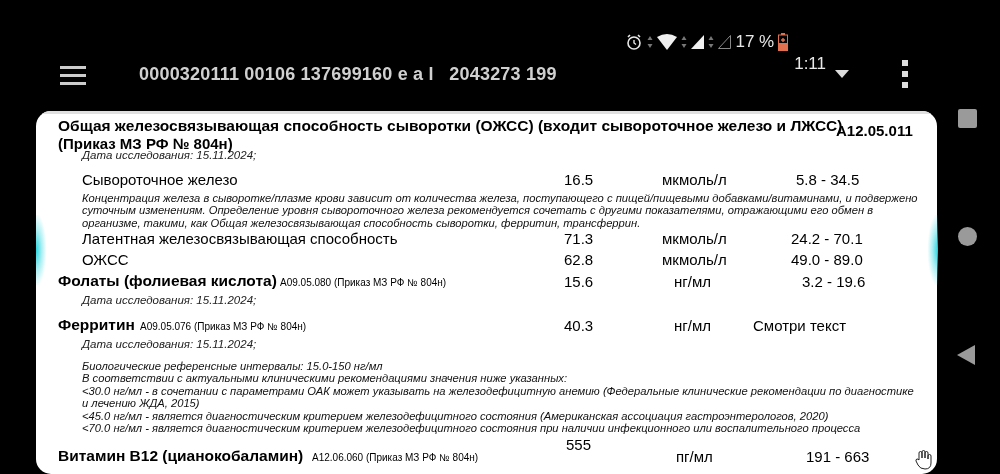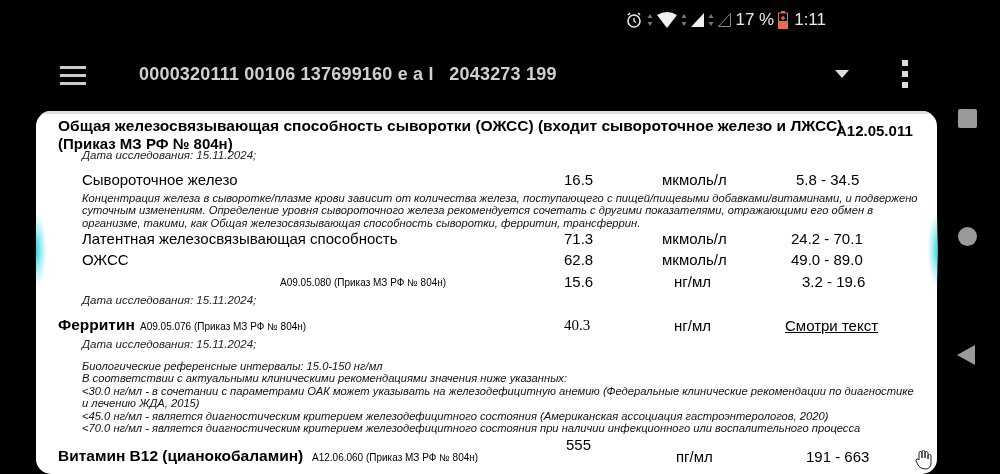--- a/index.html
+++ b/index.html
@@ -1,20 +1,20 @@
 <!DOCTYPE html>
 <html><head>
 <meta charset="utf-8">
 <style>
   html, body { margin:0; padding:0; }
   body { width:1000px; height:474px; background:#000; position:relative; overflow:hidden; font-family:"Liberation Sans", sans-serif; }
   .status-bar { position:absolute; top:0; left:0; width:912px; height:42px; color:#e8e8e8; }
   .status-right { position:absolute; right:86px; top:10px; display:flex; align-items:center; gap:4px; font-size:17px; }
   .status-right svg { display:block; }
-  .status-time { font-size:17px; margin-left:2px; }
+  .status-time { font-size:17px; margin-left:2px;margin-top:44px; }
   .app-bar { position:absolute; top:50px; left:0; width:992px; height:52px; color:#d8d8d8; }
   .menu-icon { position:absolute; left:60px; top:16px; width:26px; height:20px; cursor:pointer; }
   .menu-icon span { display:block; height:3px; background:#ccc; margin-bottom:5px; }
   .app-title { position:absolute; left:139px; top:14px; font-size:18px; font-weight:bold; color:#d0d0d0; letter-spacing:0.2px; white-space:pre; }
   .dropdown-icon { position:absolute; left:835px; top:20px; width:0; height:0; border-left:7px solid transparent; border-right:7px solid transparent; border-top:8px solid #ddd; cursor:pointer; }
   .overflow-icon { position:absolute; left:900px; top:10px; width:10px; height:30px; cursor:pointer; }
   .overflow-icon span { display:block; width:6px; height:6px; background:#ddd; margin:0 0 5px 2px; }
   .page { position:absolute; left:36px; top:111px; width:901px; height:363px; background:#fff; color:#000; overflow:hidden;border-radius:15px; }
   .page .top-shadow { position:absolute; left:0; top:0; width:100%; height:3px; background:#e0e0e0; }
   .glow-left { position:absolute; left:36px; top:215px; width:10px; height:70px; background:radial-gradient(ellipse at left center, #29d6e0 0%, rgba(41,214,224,0.4) 40%, rgba(255,255,255,0) 75%); }
@@ -110,31 +110,32 @@
   </div>
   <div class="abs val" style="left:528px; top:119px;">71.3</div>
   <div class="abs val" style="left:626px; top:119px;">мкмоль/л</div>
   <div class="abs val" style="left:755px; top:119px;">24.2 - 70.1</div>
 
   <div class="abs row-name" style="left:46px; top:140px;">ОЖСС</div>
   <div class="abs val" style="left:528px; top:140px;">62.8</div>
   <div class="abs val" style="left:626px; top:140px;">мкмоль/л</div>
   <div class="abs val" style="left:755px; top:140px;">49.0 - 89.0</div>
 
+  <div class="abs h-title" style="left:22px; top:161px;">Фолаты (фолиевая кислота)</div>
   <div class="abs h-code" style="left:244px; top:166px;">A09.05.080 (Приказ МЗ РФ № 804н)</div>
   <div class="abs val" style="left:528px; top:162px;">15.6</div>
   <div class="abs val" style="left:638px; top:162px;">нг/мл</div>
   <div class="abs val" style="left:766px; top:162px;">3.2 - 19.6</div>
   <div class="abs date" style="left:46px; top:183px;">Дата исследования: 15.11.2024;</div>
 
   <div class="abs h-title" style="left:22px; top:205px;">Ферритин</div>
   <div class="abs h-code" style="left:104px; top:210px;">A09.05.076 (Приказ МЗ РФ № 804н)</div>
-  <div class="abs val" style="left:528px; top:206px;font-family:Liberation Serif, serif;">40.3</div>
+  <div class="abs val" style="left:528px; top:206px;">40.3</div>
   <div class="abs val" style="left:638px; top:206px;">нг/мл</div>
-  <div class="abs val" style="left:749px; top:206px;text-decoration:underline;">Смотри текст</div>
+  <div class="abs val" style="left:717px; top:206px;">Смотри текст</div>
   <div class="abs date" style="left:46px; top:227px;">Дата исследования: 15.11.2024;</div>
 
   <div class="abs note" style="left:46px; top:249px;">
     <div>Биологические референсные интервалы: 15.0-150 нг/мл</div>
     <div>В соответствии с актуальными клиническими рекомендациями значения ниже указанных:</div>
     <div>&lt;30.0 нг/мл - в сочетании с параметрами ОАК может указывать на железодефицитную анемию (Федеральные клинические рекомендации по диагностике</div>
     <div>и лечению ЖДА, 2015)</div>
     <div>&lt;45.0 нг/мл - является диагностическим критерием железодефицитного состояния (Американская ассоциация гастроэнтерологов, 2020)</div>
     <div>&lt;70.0 нг/мл - является диагностическим критерием железодефицитного состояния  при наличии инфекционного или воспалительного процесса</div>
   </div>

